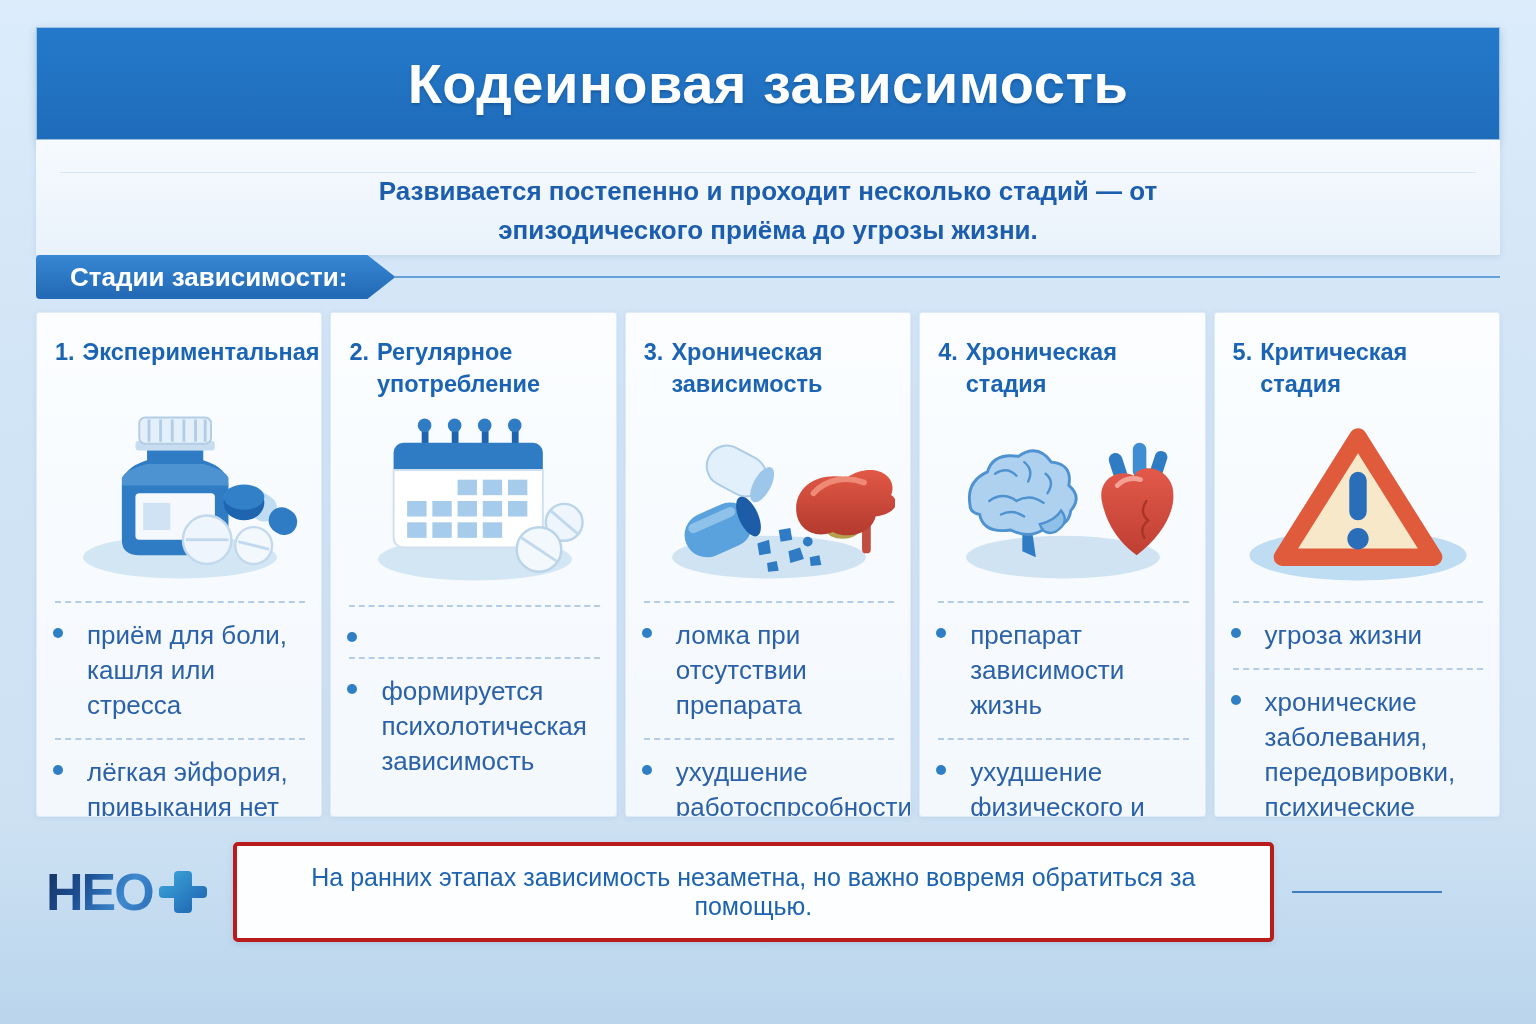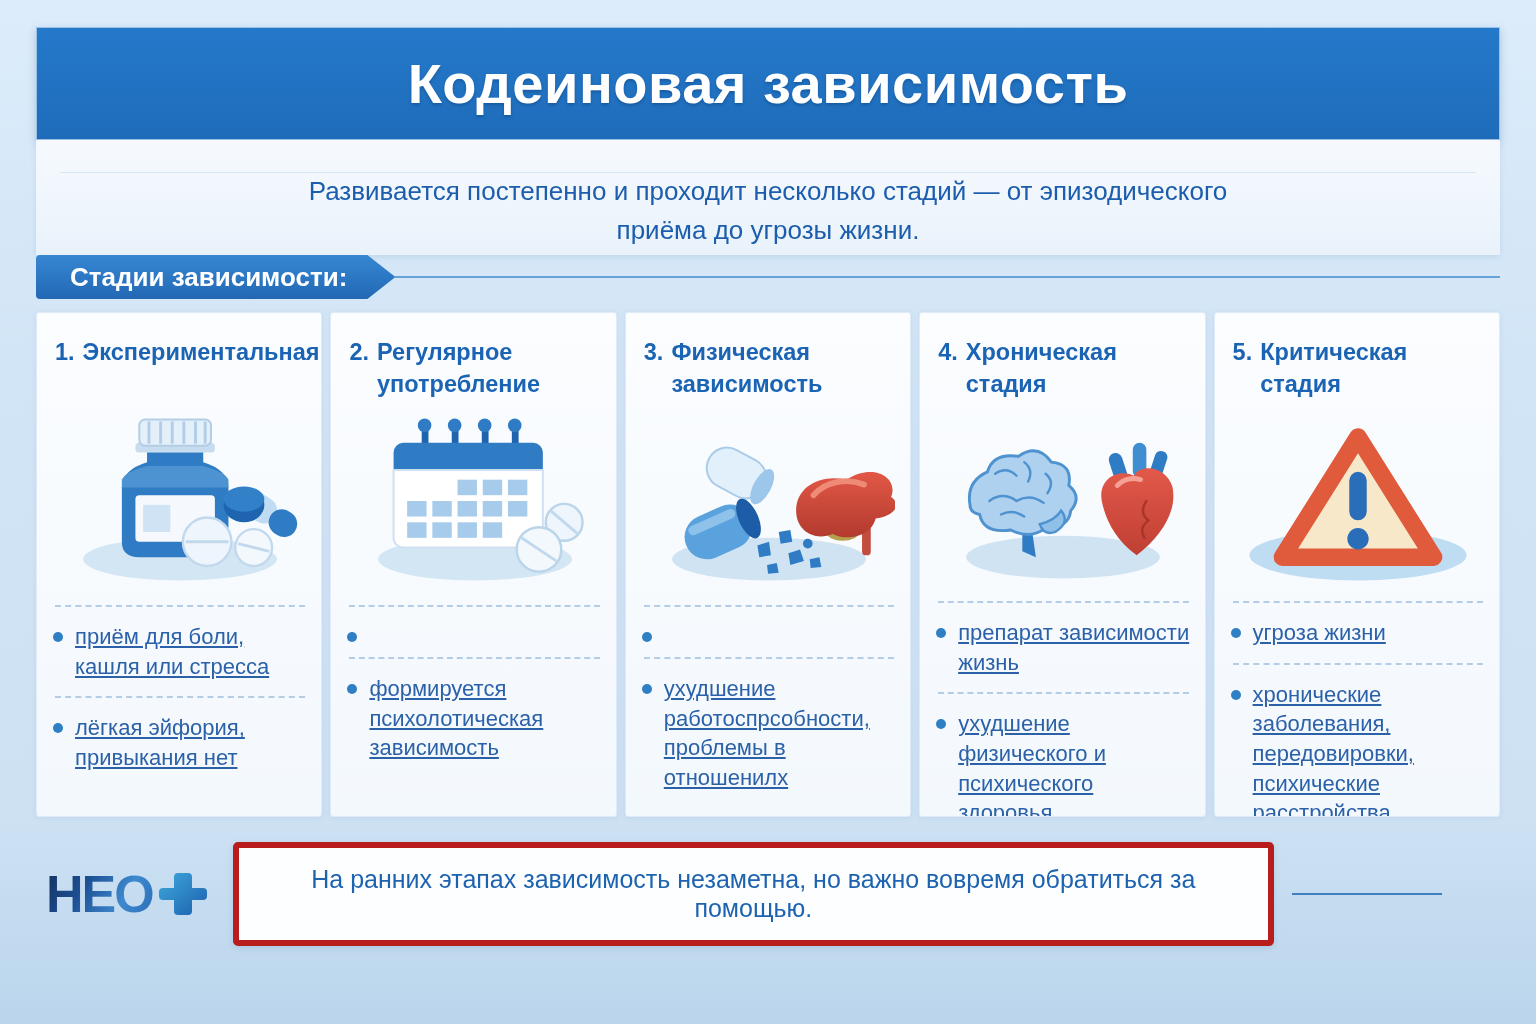--- a/index.html
+++ b/index.html
@@ -22,21 +22,21 @@
   .banner h1 {
     margin:0; color:#ffffff; font-size:56px; font-weight:bold; letter-spacing:.5px;
     text-shadow:0 2px 3px rgba(0,40,90,.30);
   }
 
   
   .intro {
     height:115px; position:relative;
     background: linear-gradient(180deg,#f6fafe 0%, #e9f2fb 100%);
     box-shadow:0 2px 6px rgba(100,140,180,.18);
-    display:flex; align-items:center; justify-content:center; text-align:center;
+    display:flex; align-items:center; justify-content:center; text-align:center;font-weight:bold;
   }
   .intro::before {
     content:""; position:absolute; top:32px; left:24px; right:24px; height:1px; background:#d7e6f4;
   }
   .intro p { margin:26px 0 0; max-width:980px; color:#1c5dad; font-size:26px; line-height:1.5; }
 
   
   .ribbon-row { height:44px; display:flex; align-items:center; }
   .ribbon {
     height:44px; line-height:44px; padding:0 48px 0 34px;
@@ -56,35 +56,35 @@
     padding:16px 14px 12px 16px;
     display:flex; flex-direction:column; overflow:hidden;
   }
   .stage-title {
     display:flex; gap:8px; margin:8px 2px 0;
     color:#1b64b4; font-size:23.5px; font-weight:bold; line-height:1.35; min-height:70px;
   }
   .stage-icon-wrap { height:188px; display:flex; align-items:center; justify-content:center; }
   .stage-icon-wrap svg { width:100%; max-width:252px; height:184px; }
   .sep { border-top:2px dashed #b3cde6; margin:10px 2px; }
-  .bullet { display:flex; gap:12px; padding:5px 0; color:#2b61a8; font-size:22px; line-height:1.35;text-decoration:underline; }
+  .bullet { display:flex; gap:24px; padding:5px 0; color:#2b61a8; font-size:26px; line-height:1.35; }
   .bullet .dot { width:10px; height:10px; min-width:10px; border-radius:50%; background:#2f7fc4; margin-top:10px; }
 
   
   .footer { margin-top:25px; display:flex; align-items:center; }
   .logo { display:flex; align-items:center; margin-left:10px; }
   .logo-text {
     font-size:52px; font-weight:bold; letter-spacing:-2px; line-height:1;
     background:linear-gradient(120deg,#14315e 0%, #1d4f93 35%, #3e89cf 70%, #2a6cb6 100%);
     -webkit-background-clip:text; background-clip:text; color:transparent;
   }
   .logo-plus { margin-left:4px; display:flex; }
   .note-box {
     flex:1; margin-left:24px;
-    background:#fdfeff; border:6px solid #b91c1c; border-radius:5px;
+    background:#fdfeff; border:4px solid #b91c1c; border-radius:5px;
     box-shadow:0 2px 6px rgba(90,130,180,.22);
     padding:17px 20px; text-align:center; color:#1d63b0; font-size:25px;
   }
   .footer-line { width:150px; height:2px; background:#3f7fc0; margin:0 58px 0 18px; }
 </style>
 </head>
 <body>
 
 <div class="page">
 
@@ -199,21 +199,21 @@
           <div class="bullet">
             <span class="dot"></span>
             <span>формируется психолотическая зависимость</span>
           </div>
         </div>
   </article>
 
   <article class="stage-card">
     <h2 class="stage-title">
       <span class="stage-number">3.</span>
-      <span class="stage-name">Физическая зависимость</span>
+      <span class="stage-name">Хроническая зависимость</span>
     </h2>
     <div class="stage-icon-wrap">
           <svg viewBox="0 0 260 180">
   <defs>
     <linearGradient id="livg" x1="0" y1="0" x2="0" y2="1">
       <stop offset="0" stop-color="#e25846"></stop>
                 <stop offset="1" stop-color="#b23a2e"></stop>
     </linearGradient>
   </defs>
   <ellipse cx="130" cy="150" rx="100" ry="22" fill="#cfe3f3"></ellipse>
@@ -237,20 +237,21 @@
   <rect x="226" y="112" width="9" height="34" rx="4" fill="#c14e3e"></rect>
   <ellipse cx="206" cy="122" rx="17" ry="9" fill="#b5a14d"></ellipse>
   <path d="M158 100 C158 76 182 62 210 68 C238 50 264 66 256 86 C268 94 258 106 240 108 C236 126 210 132 196 124 C176 132 158 120 158 100 Z" fill="url(#livg)"></path>
   <path d="M176 84 C188 70 210 66 228 73" stroke="#ef8a77" stroke-width="6" stroke-linecap="round" fill="none"></path>
 </svg>
         </div>
     <div class="stage-bullets">
           <div class="sep"></div>
           <div class="bullet">
             <span class="dot"></span>
+            <span>ломка при отсутствии препарата</span>
           </div>
           <div class="sep"></div>
           <div class="bullet">
             <span class="dot"></span>
             <span>ухудшение работоспрсобности, проблемы в отношенилх</span>
           </div>
         </div>
   </article>
 
   <article class="stage-card">

